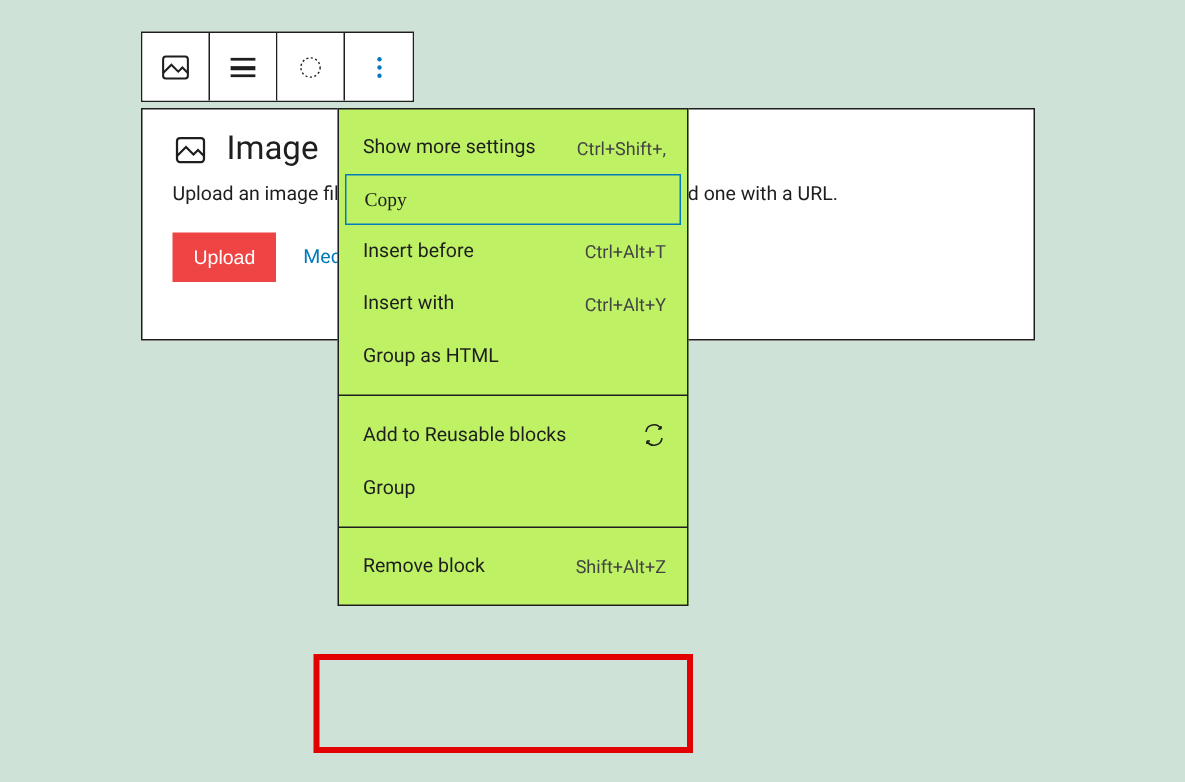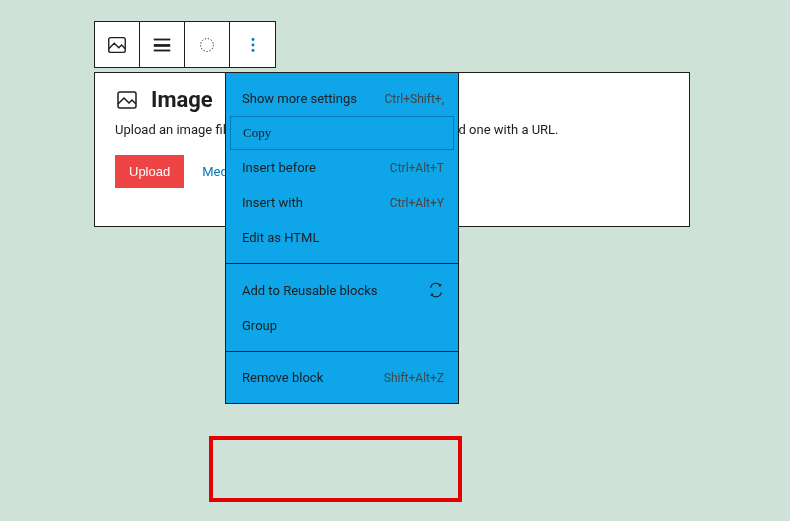--- a/index.html
+++ b/index.html
@@ -47,21 +47,21 @@
     padding: 14px 20px;
   }
   .block-header {
     display: flex;
     align-items: center;
     gap: 12px;
     margin-bottom: 10px;
   }
   .block-title {
     font-size: 22px;
-    font-weight: 700;
+    font-weight: 400;
   }
   .block-desc {
     font-size: 13px;
     color: #1e1e1e;
     margin-bottom: 18px;
   }
   .block-actions {
     display: flex;
     align-items: center;
     gap: 18px;
@@ -80,21 +80,21 @@
     cursor: pointer;
   }
 
   
   .menu {
     position: absolute;
     left: 225px;
     top: 72px;
     width: 234px;
     border: 1px solid #1e1e1e;
-    background: #0ea5e9;
+    background: #bef264;
   }
   .menu-group {
     padding: 8px 0;
   }
   .menu-sep {
     border-top: 1px solid #1e1e1e;
   }
   .menu-item {
     display: flex;
     align-items: center;
@@ -188,21 +188,21 @@
     </div>
     <div class="menu-item">
       <span>Insert before</span>
       <span class="shortcut">Ctrl+Alt+T</span>
     </div>
     <div class="menu-item">
       <span>Insert with</span>
       <span class="shortcut">Ctrl+Alt+Y</span>
     </div>
     <div class="menu-item">
-      <span>Edit as HTML</span>
+      <span>Group as HTML</span>
       <span class="shortcut"></span>
     </div>
   </div>
 
   <div class="menu-sep"></div>
 
   <div class="menu-group">
     <div class="menu-item">
       <span>Add to Reusable blocks</span>
       <span class="trailing-icon">

